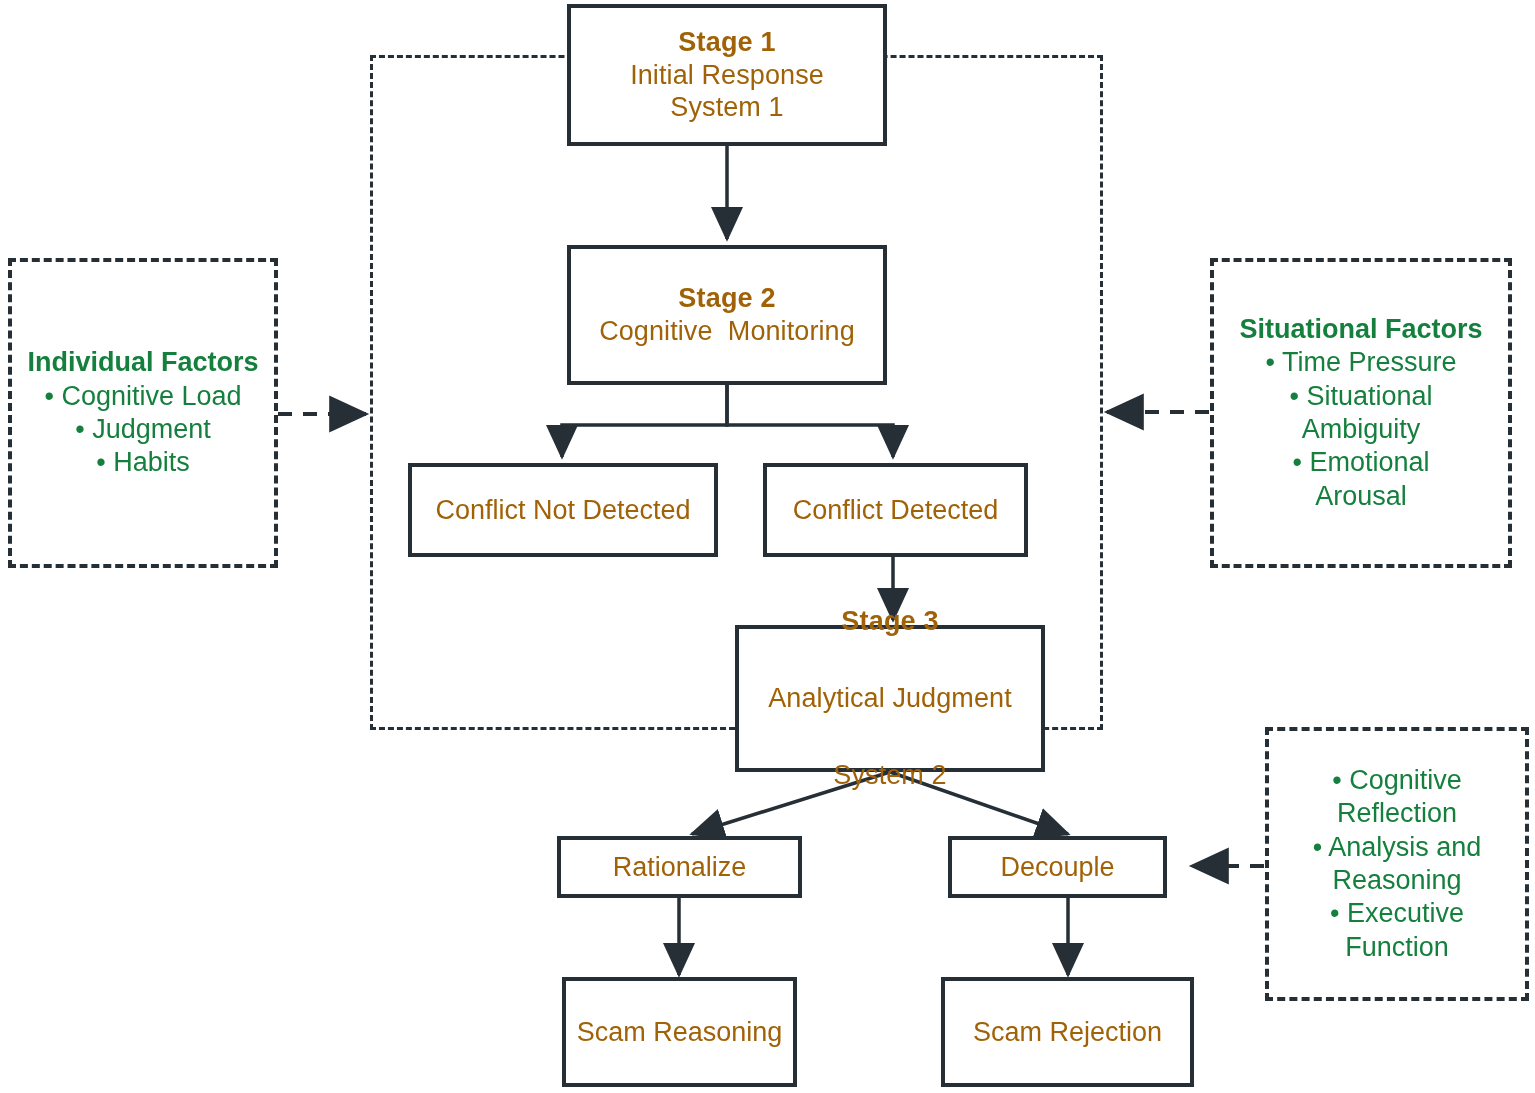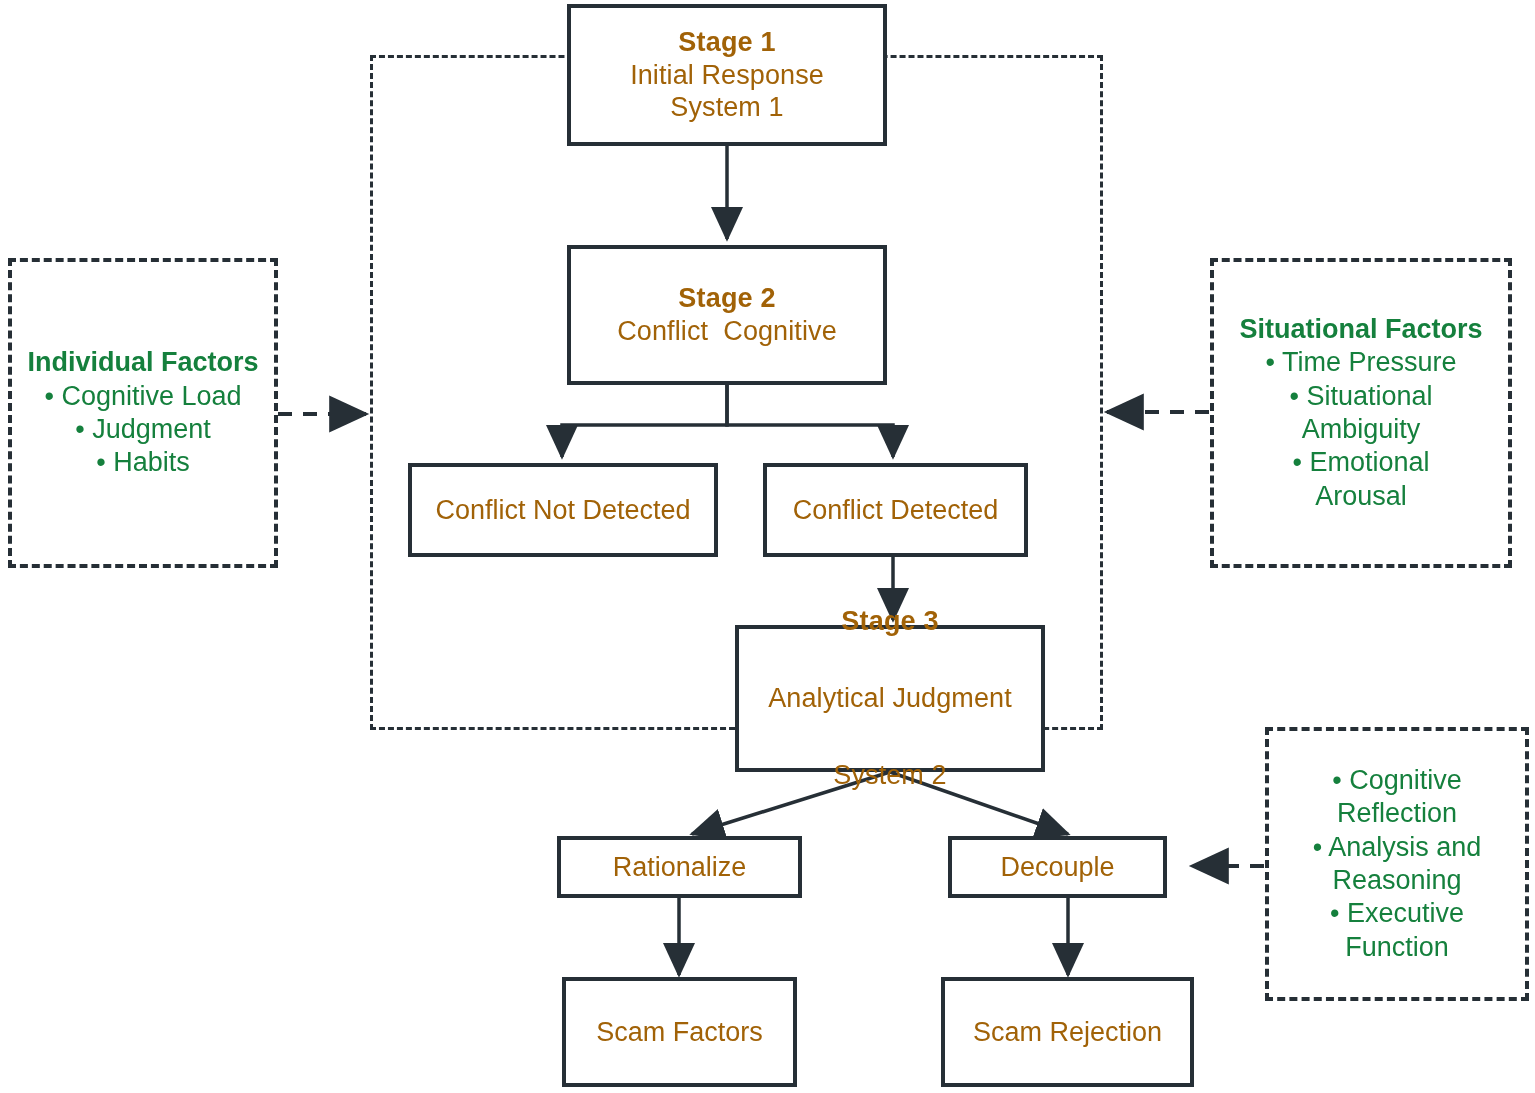--- a/index.html
+++ b/index.html
@@ -127,21 +127,21 @@
   </svg>
 
   <div class="node" style="left:567px; top:4px; width:320px; height:142px;">
     <span class="title">Stage 1</span>
     <span class="sub">Initial Response</span>
     <span class="sub">System 1</span>
   </div>
 
   <div class="node" style="left:567px; top:245px; width:320px; height:140px;">
     <span class="title">Stage 2</span>
-    <span class="sub" style="white-space:pre;">Conflict  Cognitive</span>
+    <span class="sub" style="white-space:pre;">Cognitive  Monitoring</span>
   </div>
 
   <div class="node" style="left:408px; top:463px; width:310px; height:94px;">
     <span class="single">Conflict Not Detected</span>
   </div>
 
   <div class="node" style="left:763px; top:463px; width:265px; height:94px;">
     <span class="single">Conflict Detected</span>
   </div>
 
@@ -153,21 +153,21 @@
 
   <div class="node" style="left:557px; top:836px; width:245px; height:62px;">
     <span class="single">Rationalize</span>
   </div>
 
   <div class="node" style="left:948px; top:836px; width:219px; height:62px;">
     <span class="single">Decouple</span>
   </div>
 
   <div class="node" style="left:562px; top:977px; width:235px; height:110px;">
-    <span class="single">Scam Factors</span>
+    <span class="single">Scam Reasoning</span>
   </div>
 
   <div class="node" style="left:941px; top:977px; width:253px; height:110px;">
     <span class="single">Scam Rejection</span>
   </div>
 
   <div class="panel" style="left:8px; top:258px; width:270px; height:310px;">
     <span class="ptitle">Individual Factors</span>
     <span class="pitem">• Cognitive Load</span>
     <span class="pitem">• Judgment</span>

